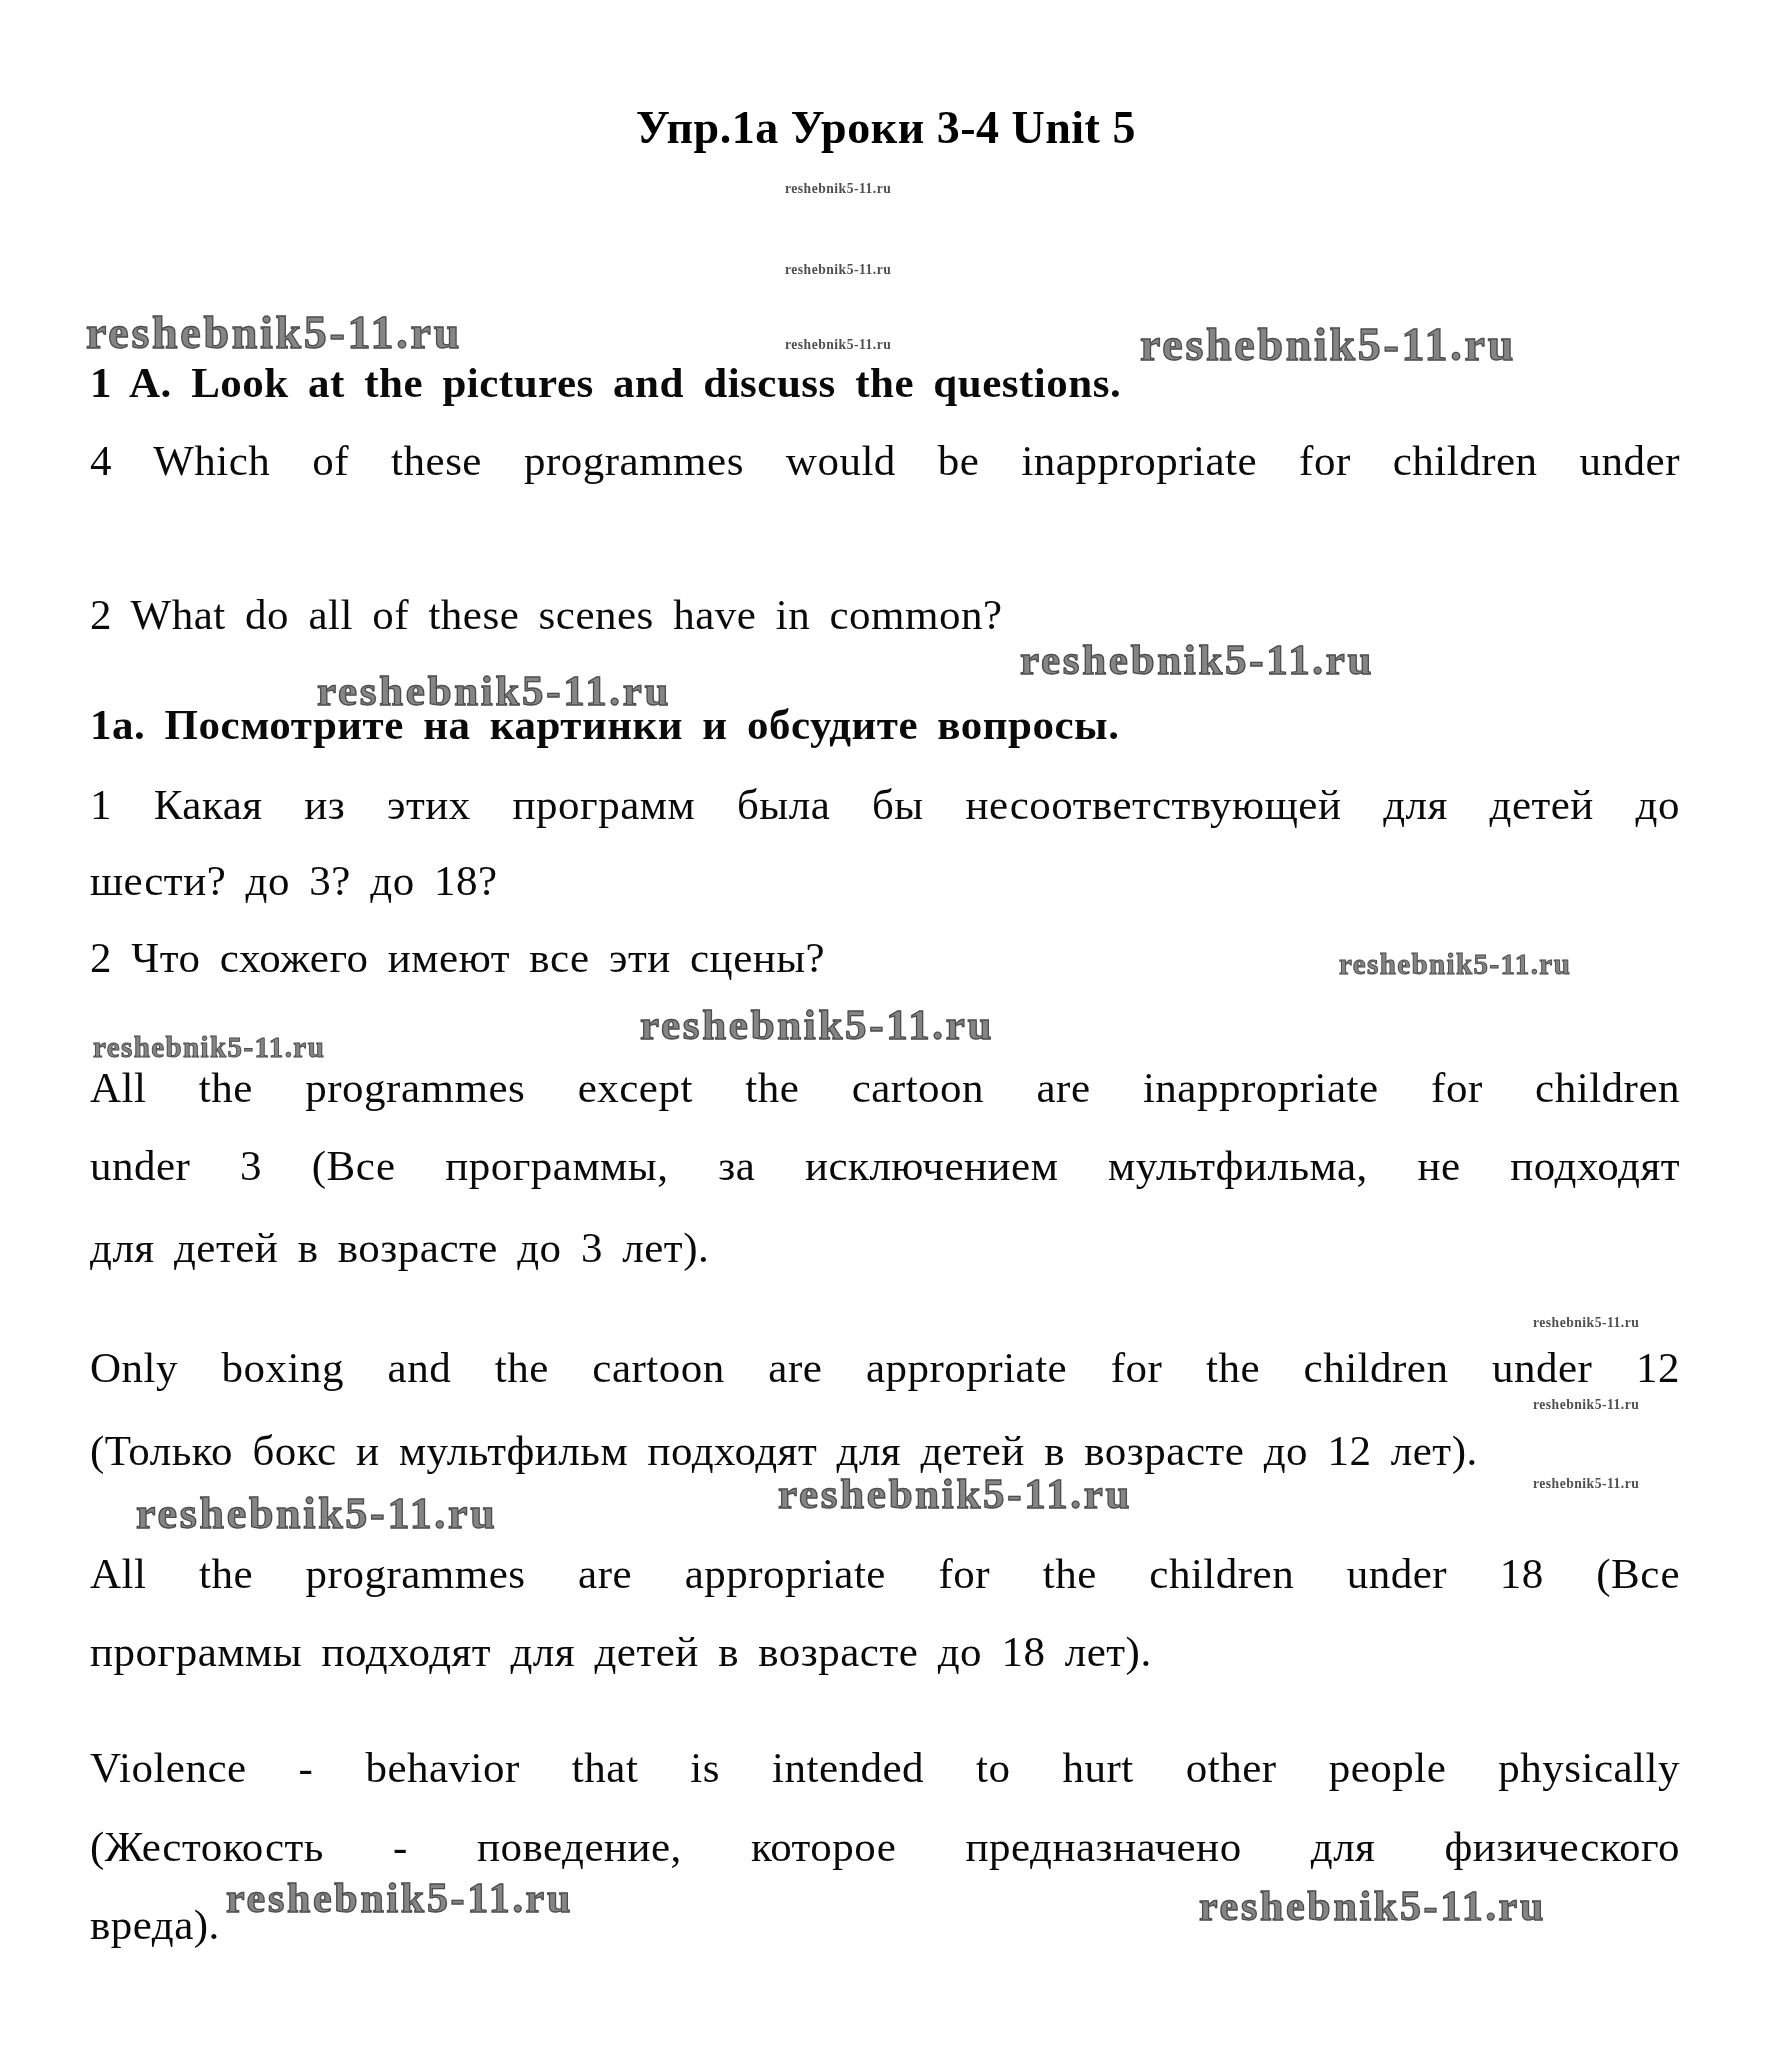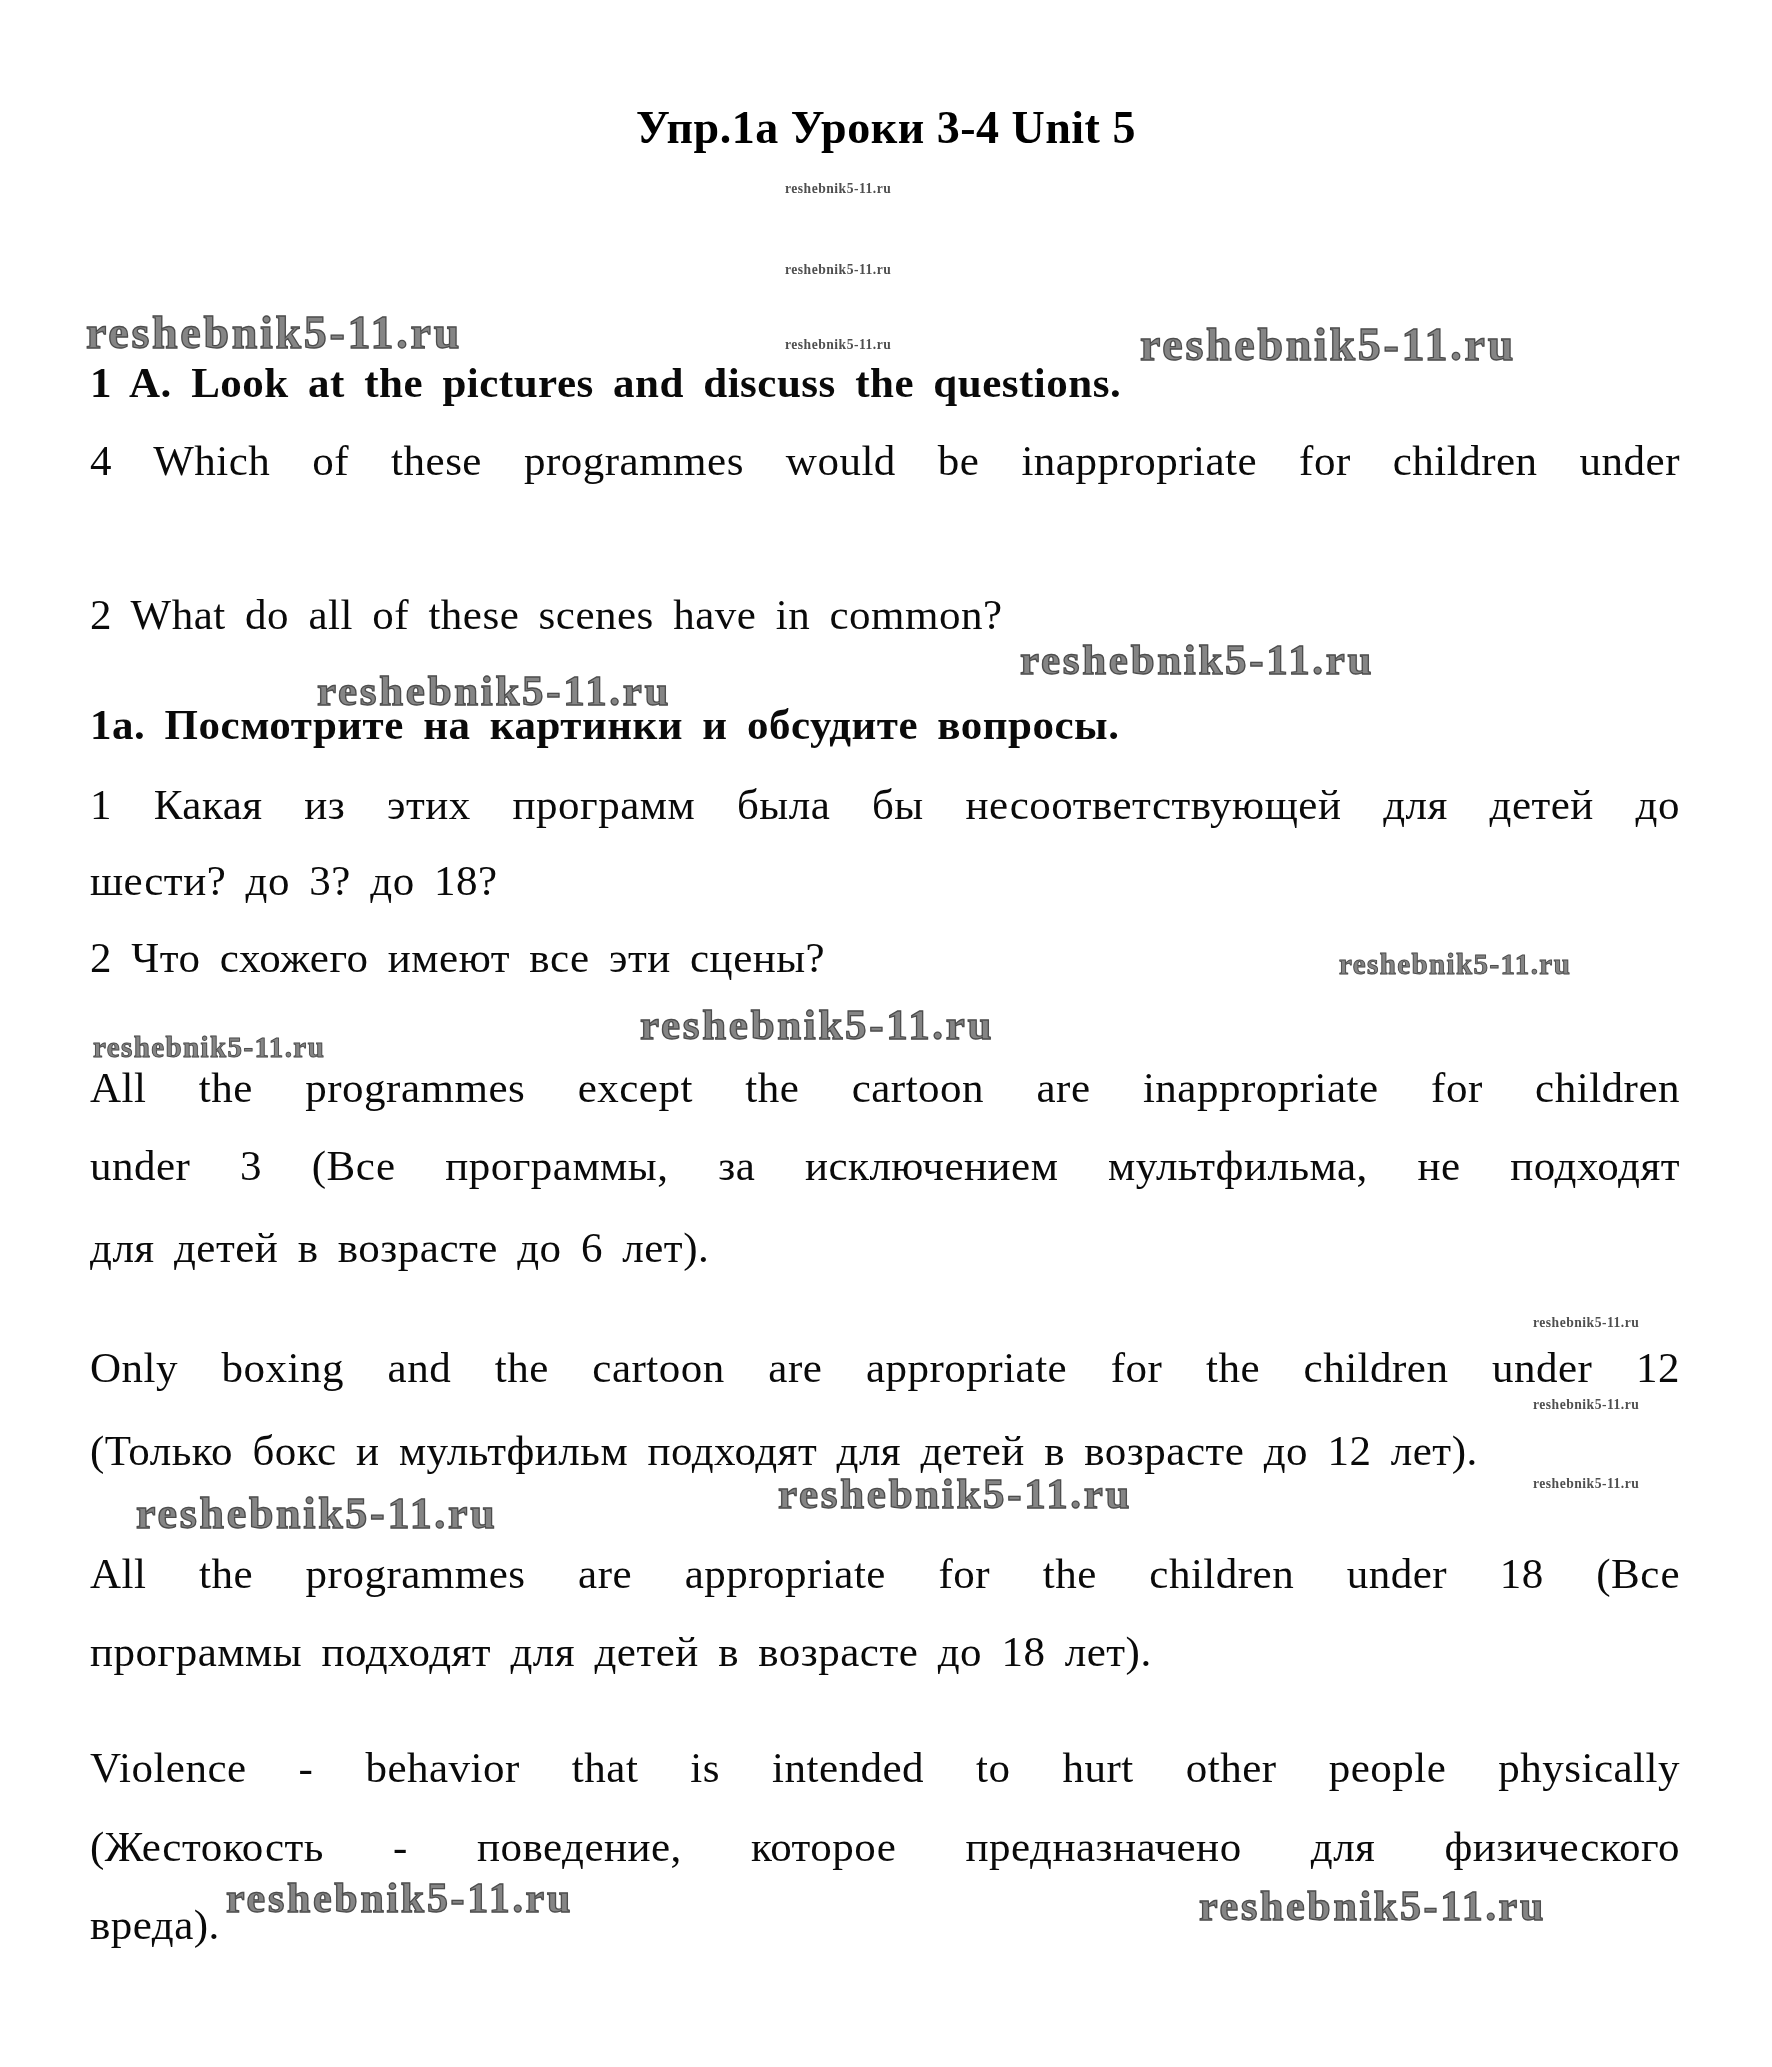--- a/index.html
+++ b/index.html
@@ -135,21 +135,21 @@
   <div class="line just en-1">4 Which of these programmes would be inappropriate for children under</div>
   <div class="line en-3">2 What do all of these scenes have in common?</div>
 
   <div class="line bold h-ru">1а. Посмотрите на картинки и обсудите вопросы.</div>
   <div class="line just ru-1">1 Какая из этих программ была бы несоответствующей для детей до</div>
   <div class="line ru-2">шести? до 3? до 18?</div>
   <div class="line ru-3">2 Что схожего имеют все эти сцены?</div>
 
   <div class="line just p1-1">All  the  programmes  except  the  cartoon  are  inappropriate  for  children</div>
   <div class="line just p1-2">under 3 (Все программы, за исключением мультфильма, не подходят</div>
-  <div class="line p1-3">для детей в возрасте до 6 лет).</div>
+  <div class="line p1-3">для детей в возрасте до 3 лет).</div>
 
   <div class="line just p2-1">Only  boxing  and  the  cartoon  are  appropriate  for  the  children  under  12</div>
   <div class="line p2-2">(Только бокс и мультфильм подходят для детей в возрасте до 12 лет).</div>
 
   <div class="line just p3-1">All  the  programmes  are  appropriate  for  the  children  under  18  (Все</div>
   <div class="line p3-2">программы подходят для детей в возрасте до 18 лет).</div>
 
   <div class="line just p4-1">Violence  -  behavior  that  is  intended  to  hurt  other  people  physically</div>
   <div class="line p4-3">вреда).</div>
   <div class="line just p4-2">(Жестокость  -  поведение,  которое  предназначено  для  физического</div>

